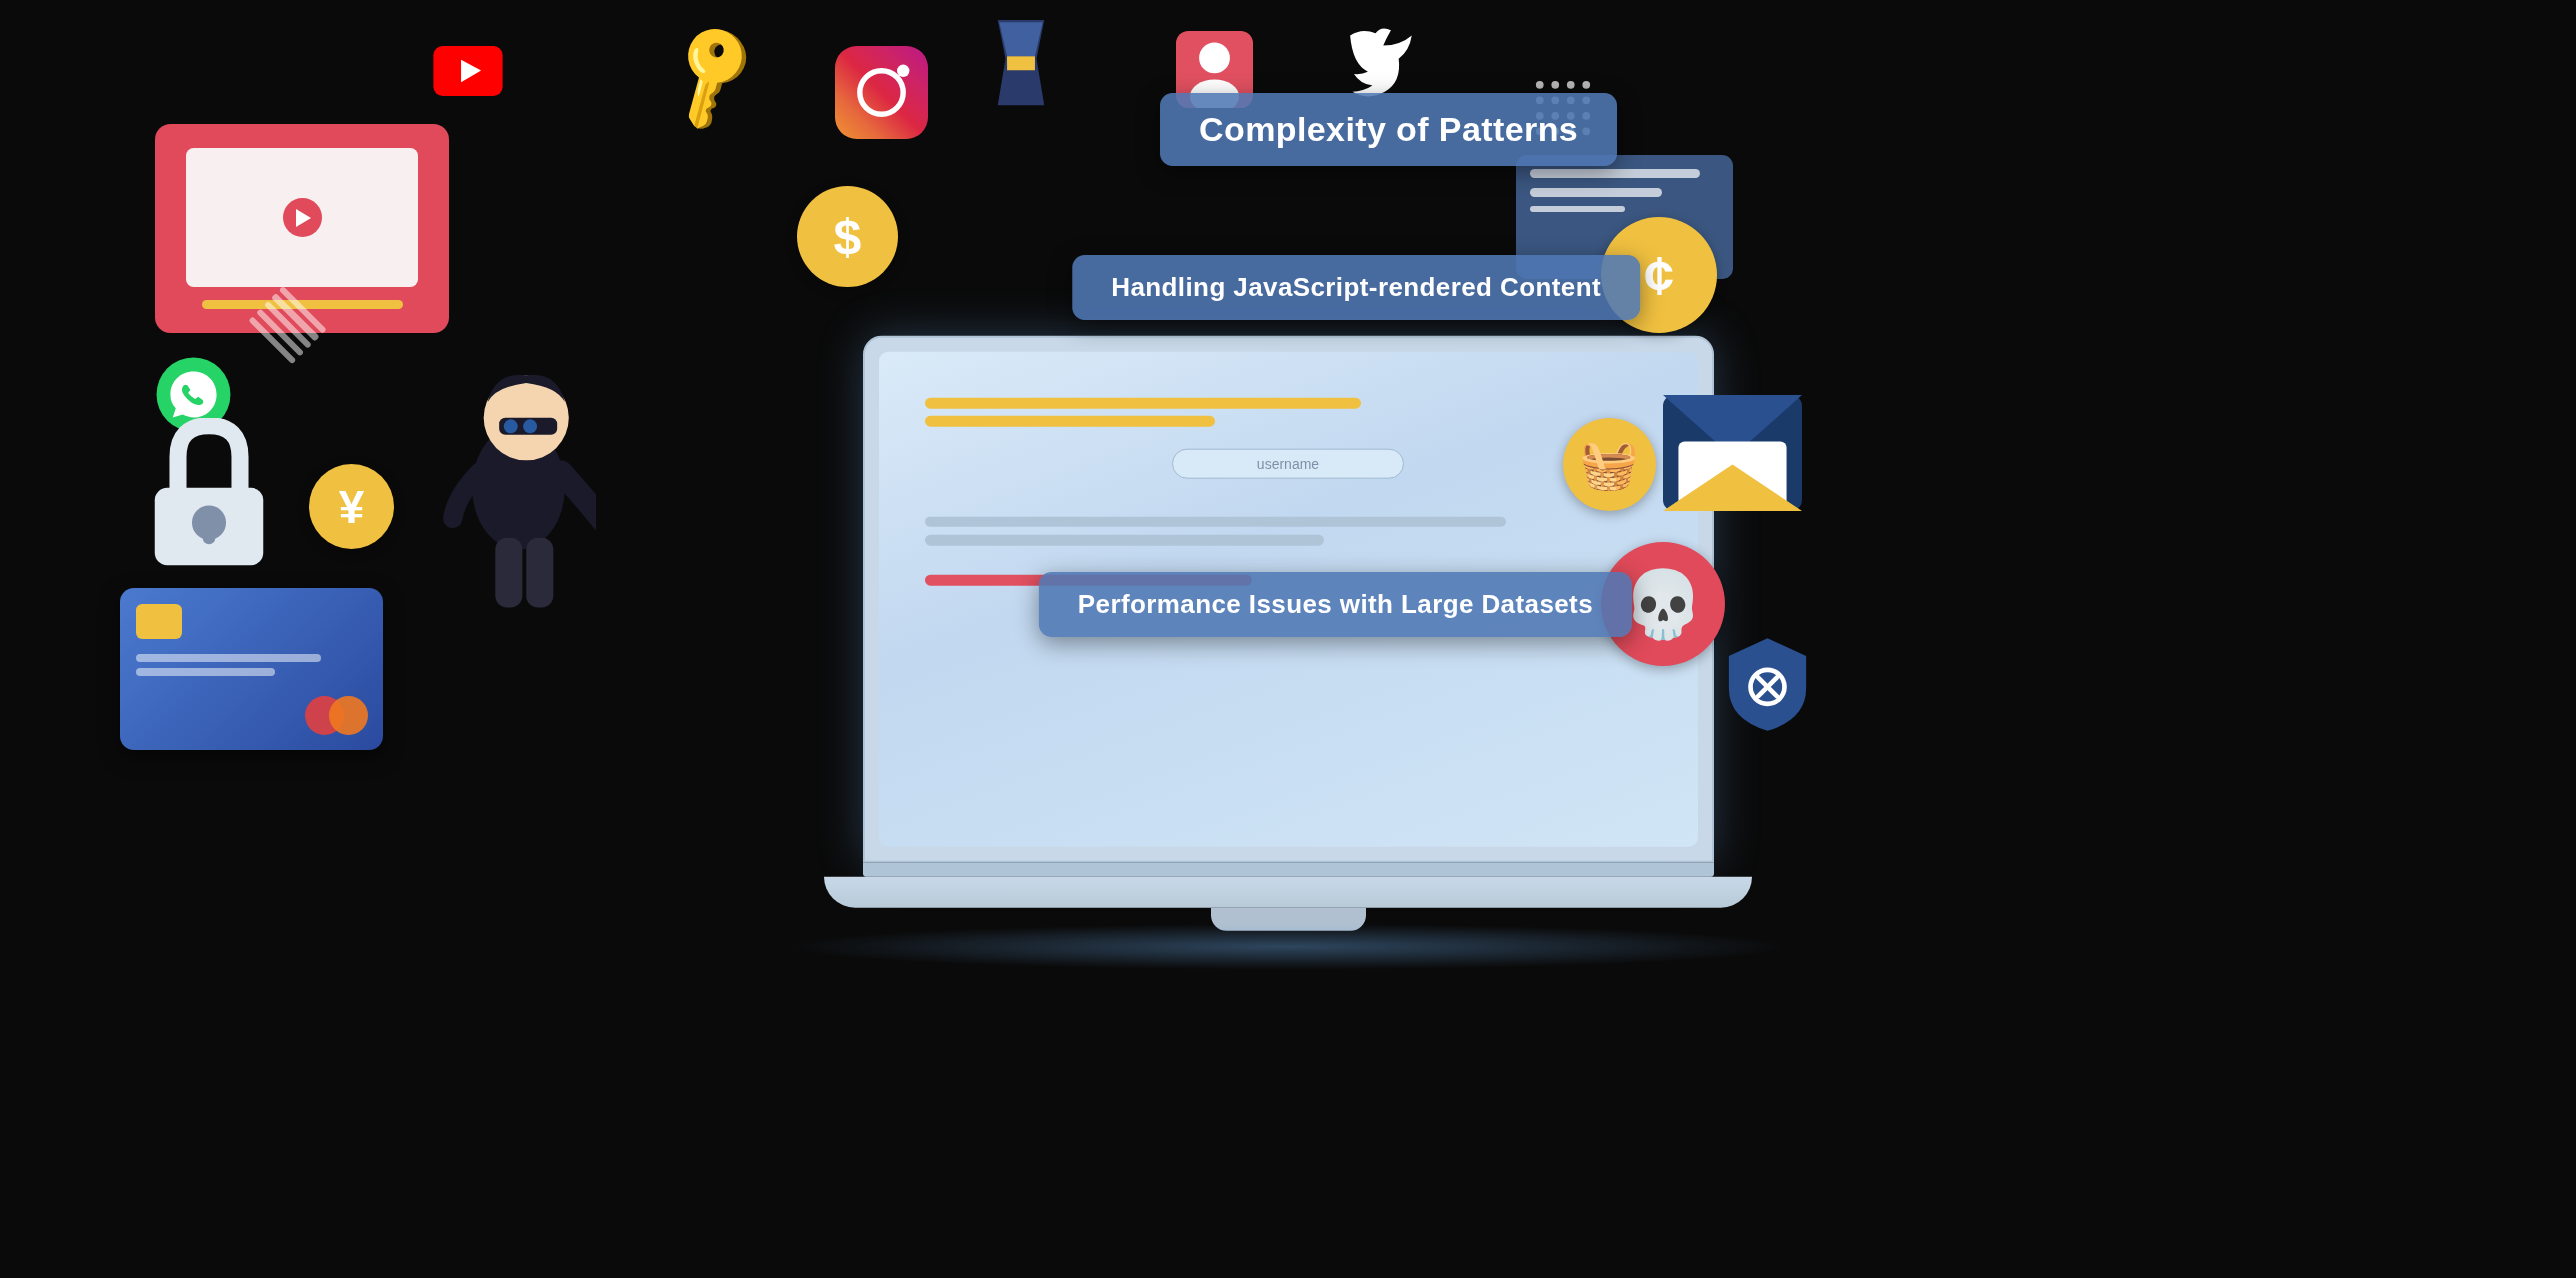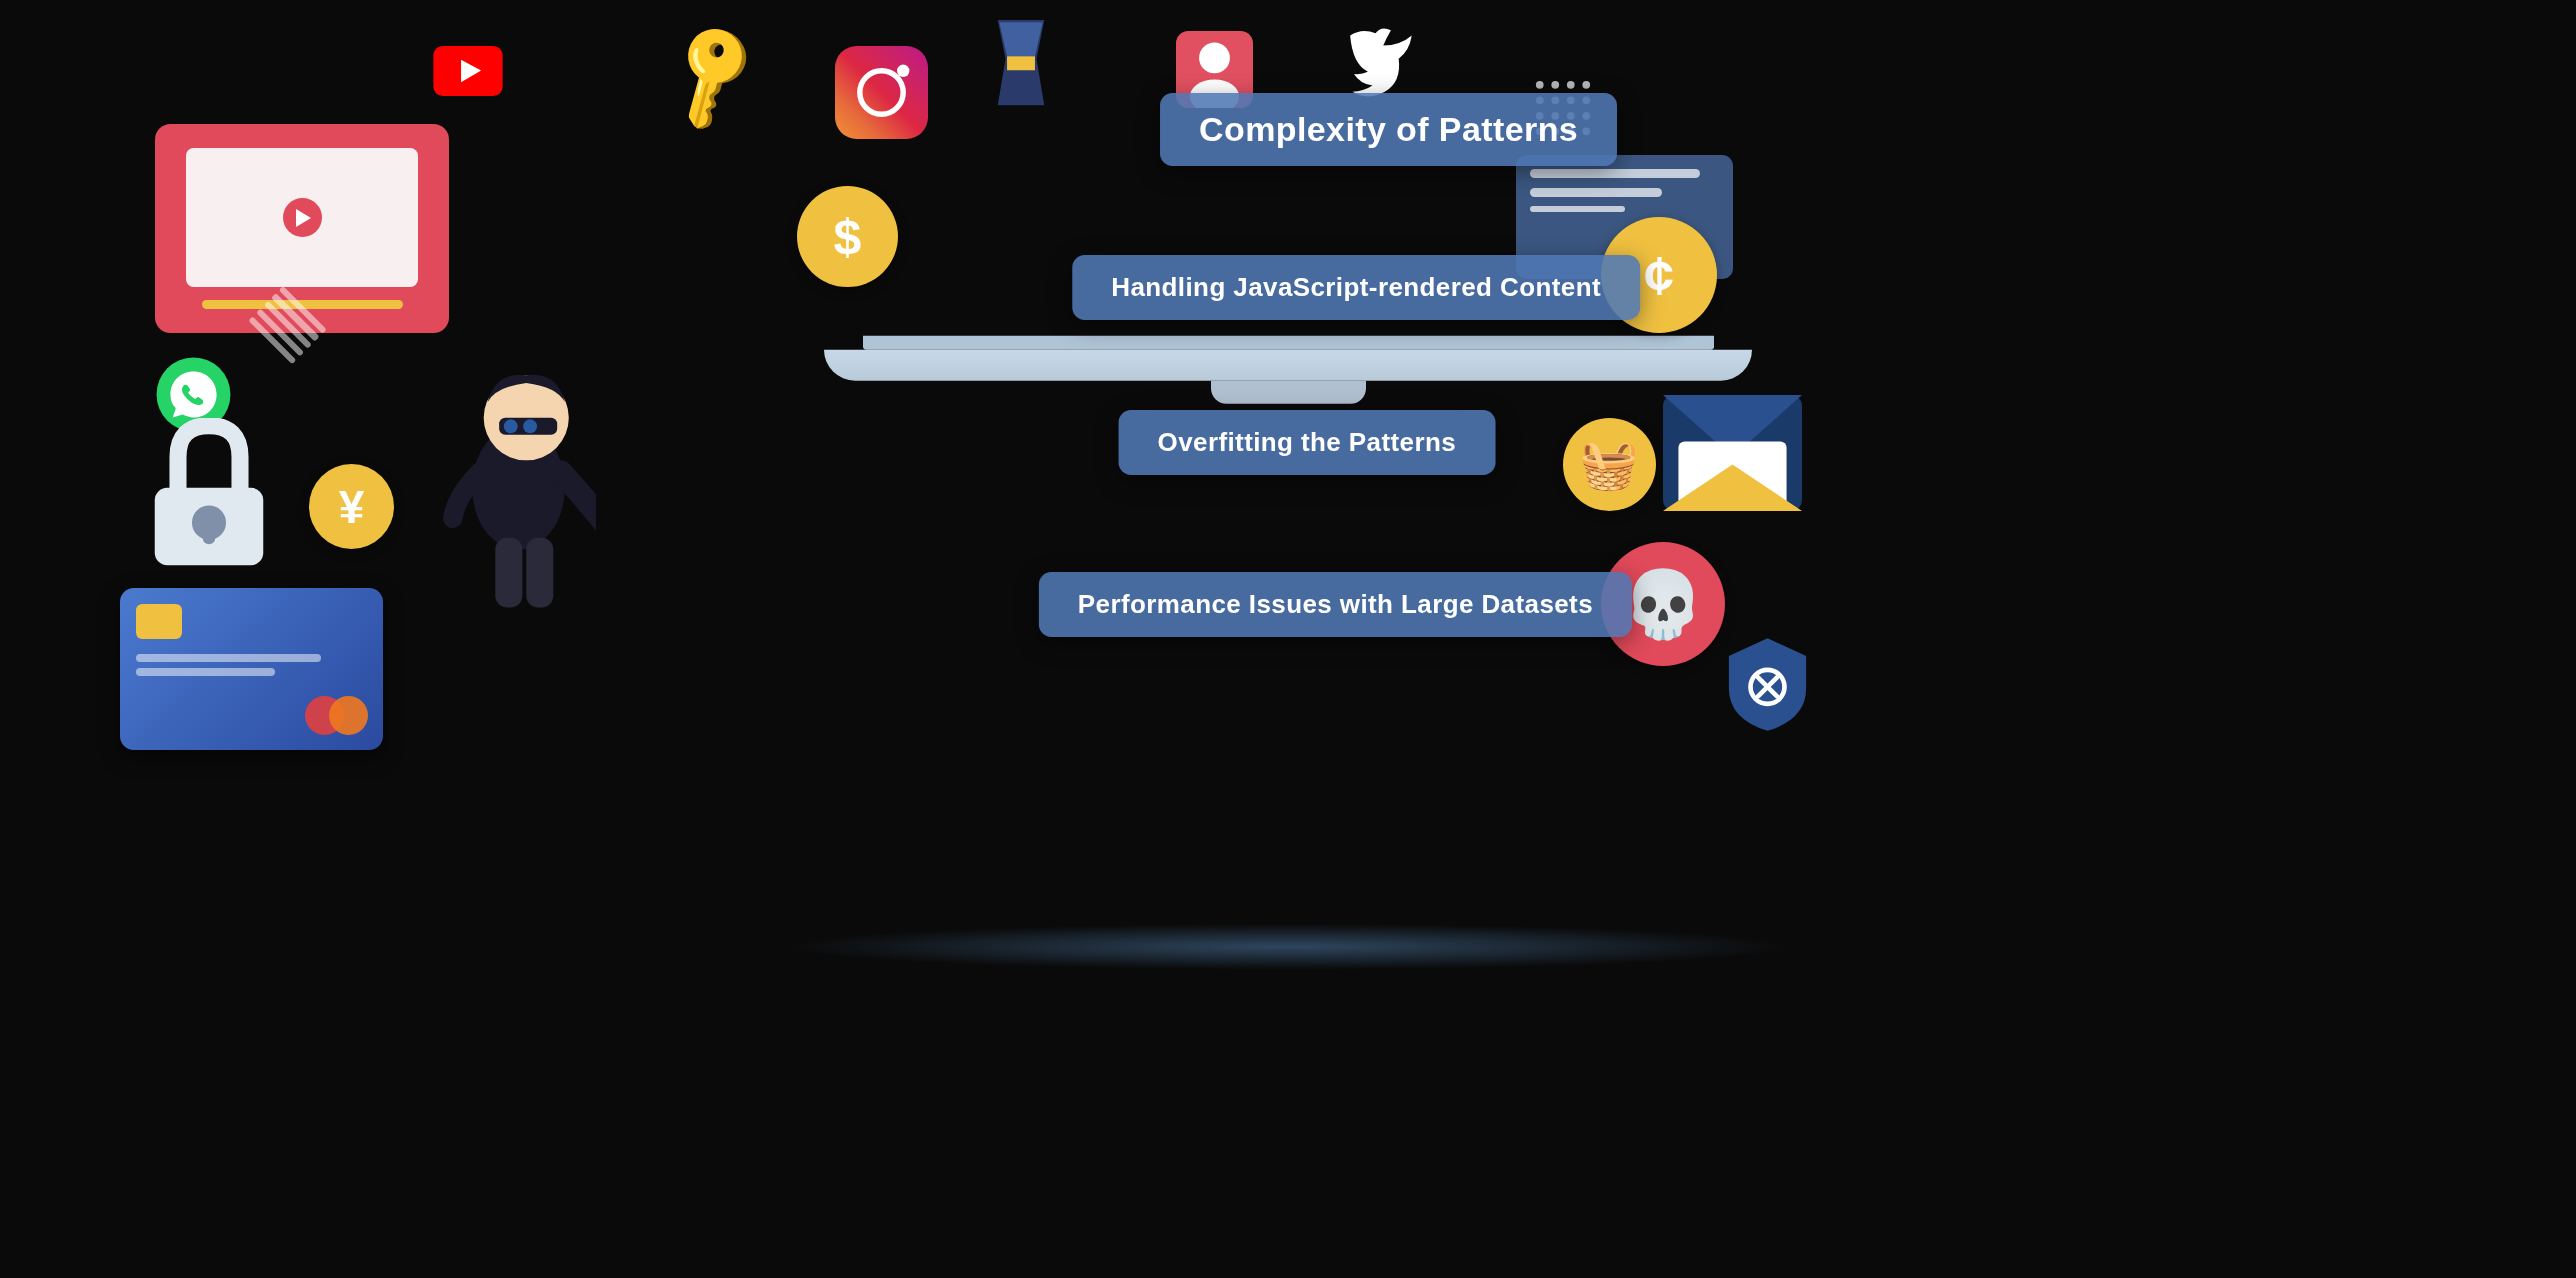--- a/index.html
+++ b/index.html
@@ -436,29 +436,48 @@
       <path d="M220,315 L245,330 L230,340Z" fill="#1a1a2a"></path>
 
       <path d="M50,230 Q20,260 15,290" stroke="#1a1a2a" stroke-width="25" fill="none" stroke-linecap="round"></path>
 
       <rect x="70" y="315" width="35" height="90" rx="15" fill="#2a2a3a"></rect>
       <rect x="110" y="315" width="35" height="90" rx="15" fill="#2a2a3a"></rect>
     </svg>
   </div>
 
   <div class="laptop">
+    <div class="laptop-screen-outer">
+      <div class="laptop-screen-inner">
+
+        <div class="screen-bars">
+          <div class="screen-bar yellow"></div>
+          <div class="screen-bar yellow2"></div>
+        </div>
+
+        <div class="username-field">username</div>
+
+        <div class="screen-bars">
+          <div class="screen-bar gray"></div>
+          <div class="screen-bar gray2"></div>
+        </div>
+
+        <div class="screen-bars">
+          <div class="screen-bar red"></div>
+        </div>
+      </div>
+    </div>
     <div class="laptop-hinge"></div>
     <div class="laptop-bottom"></div>
     <div class="laptop-stand"></div>
     <div class="laptop-glow"></div>
   </div>
 
   <div class="banner banner-1">Complexity of Patterns</div>
   <div class="banner banner-2">Handling JavaScript-rendered Content</div>
-  <div class="banner banner-3">Overfitting the Patterns</div>
   <div class="banner banner-4">Performance Issues with Large Datasets</div>
 
   <div style="position:absolute;top:186px;left:797px;width:101px;height:101px;background:#f0c040;border-radius:50%;display:flex;align-items:center;justify-content:center;font-size:50px;color:white;font-weight:bold;box-shadow:0 3.1px 11.6px rgba(0,0,0,0.3);">
     <span>$</span>
   </div>
 
   <div class="icon-ui-card">
     <div class="ui-bar" style="width:90%;"></div>
     <div class="ui-bar" style="width:70%;"></div>
     <div class="ui-bar" style="width:50%;height:6.2px;"></div>

